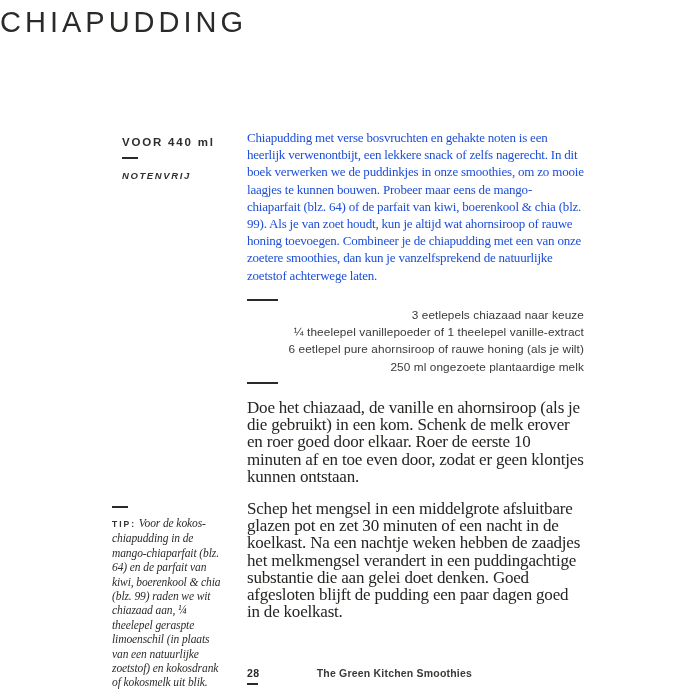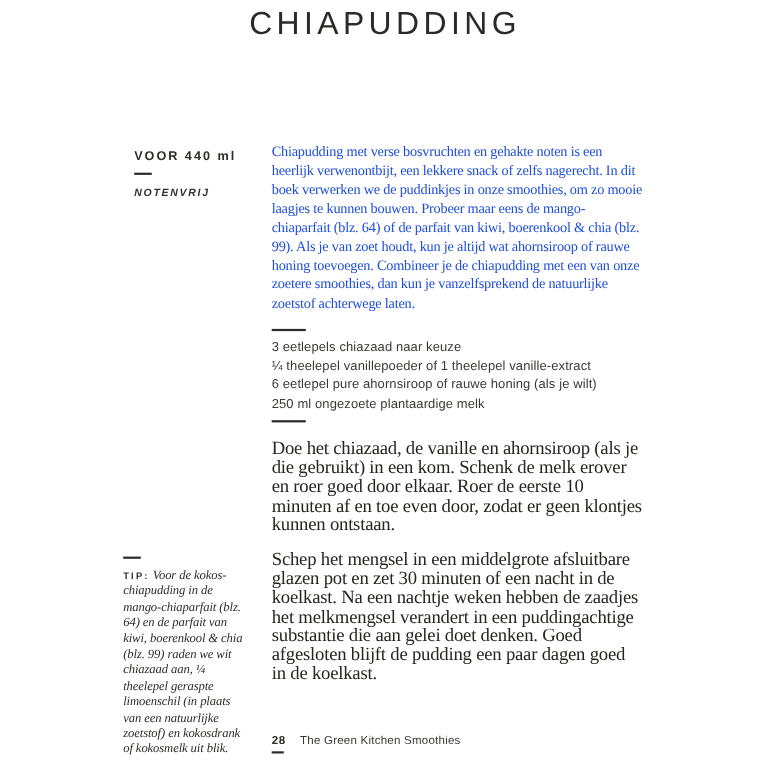--- a/index.html
+++ b/index.html
@@ -11,21 +11,21 @@
     position: relative;
     overflow: hidden;
   }
 
   
   .page-title {
     position: absolute;
     top: 6px;
     left: 0;
     width: 700px;
-    text-align: center;
+    text-align: left;
     font-family: "Liberation Sans", sans-serif;
     font-weight: 300;
     font-size: 29px;
     letter-spacing: 4px;
     color: #2b2a28;
   }
 
   
   .sidebar-meta {
     position: absolute;
@@ -91,21 +91,21 @@
     left: 247px;
     top: 129px;
     width: 337px;
   }
   .intro-paragraph {
     font-size: 13px;
     line-height: 17.2px;
     letter-spacing: -0.2px;
     color: #1d4ed8;
   }
-  .ingredients-section { margin-top: 15px; }
+  .ingredients-section { margin-top: 15px; text-align: right; }
   .ingredients-divider {
     width: 31px;
     height: 0;
     border-top: 2.5px solid #2b2a28;
   }
   .ingredients-list {
     list-style: none;
     margin: 6px 0 6px 0;
     font-family: "Liberation Sans", sans-serif;
     font-size: 11.8px;
@@ -125,21 +125,21 @@
   .page-footer {
     position: absolute;
     left: 247px;
     top: 667px;
     font-family: "Liberation Sans", sans-serif;
     font-size: 10.5px;
     color: #3b3936;
   }
   .footer-line { display: flex; align-items: center; gap: 13px; }
   .page-number { font-weight: 700; color: #2b2a28; letter-spacing: 0.5px; }
-  .book-title { font-weight: 400; letter-spacing: 0.2px; }
+  .book-title { font-weight: 700; letter-spacing: 0.2px; margin-left: 44px; }
   .page-number-underline {
     width: 11px;
     height: 0;
     border-top: 2px solid #2b2a28;
     margin-top: 4px;
   }
 </style>
 </head>
 <body>
 

